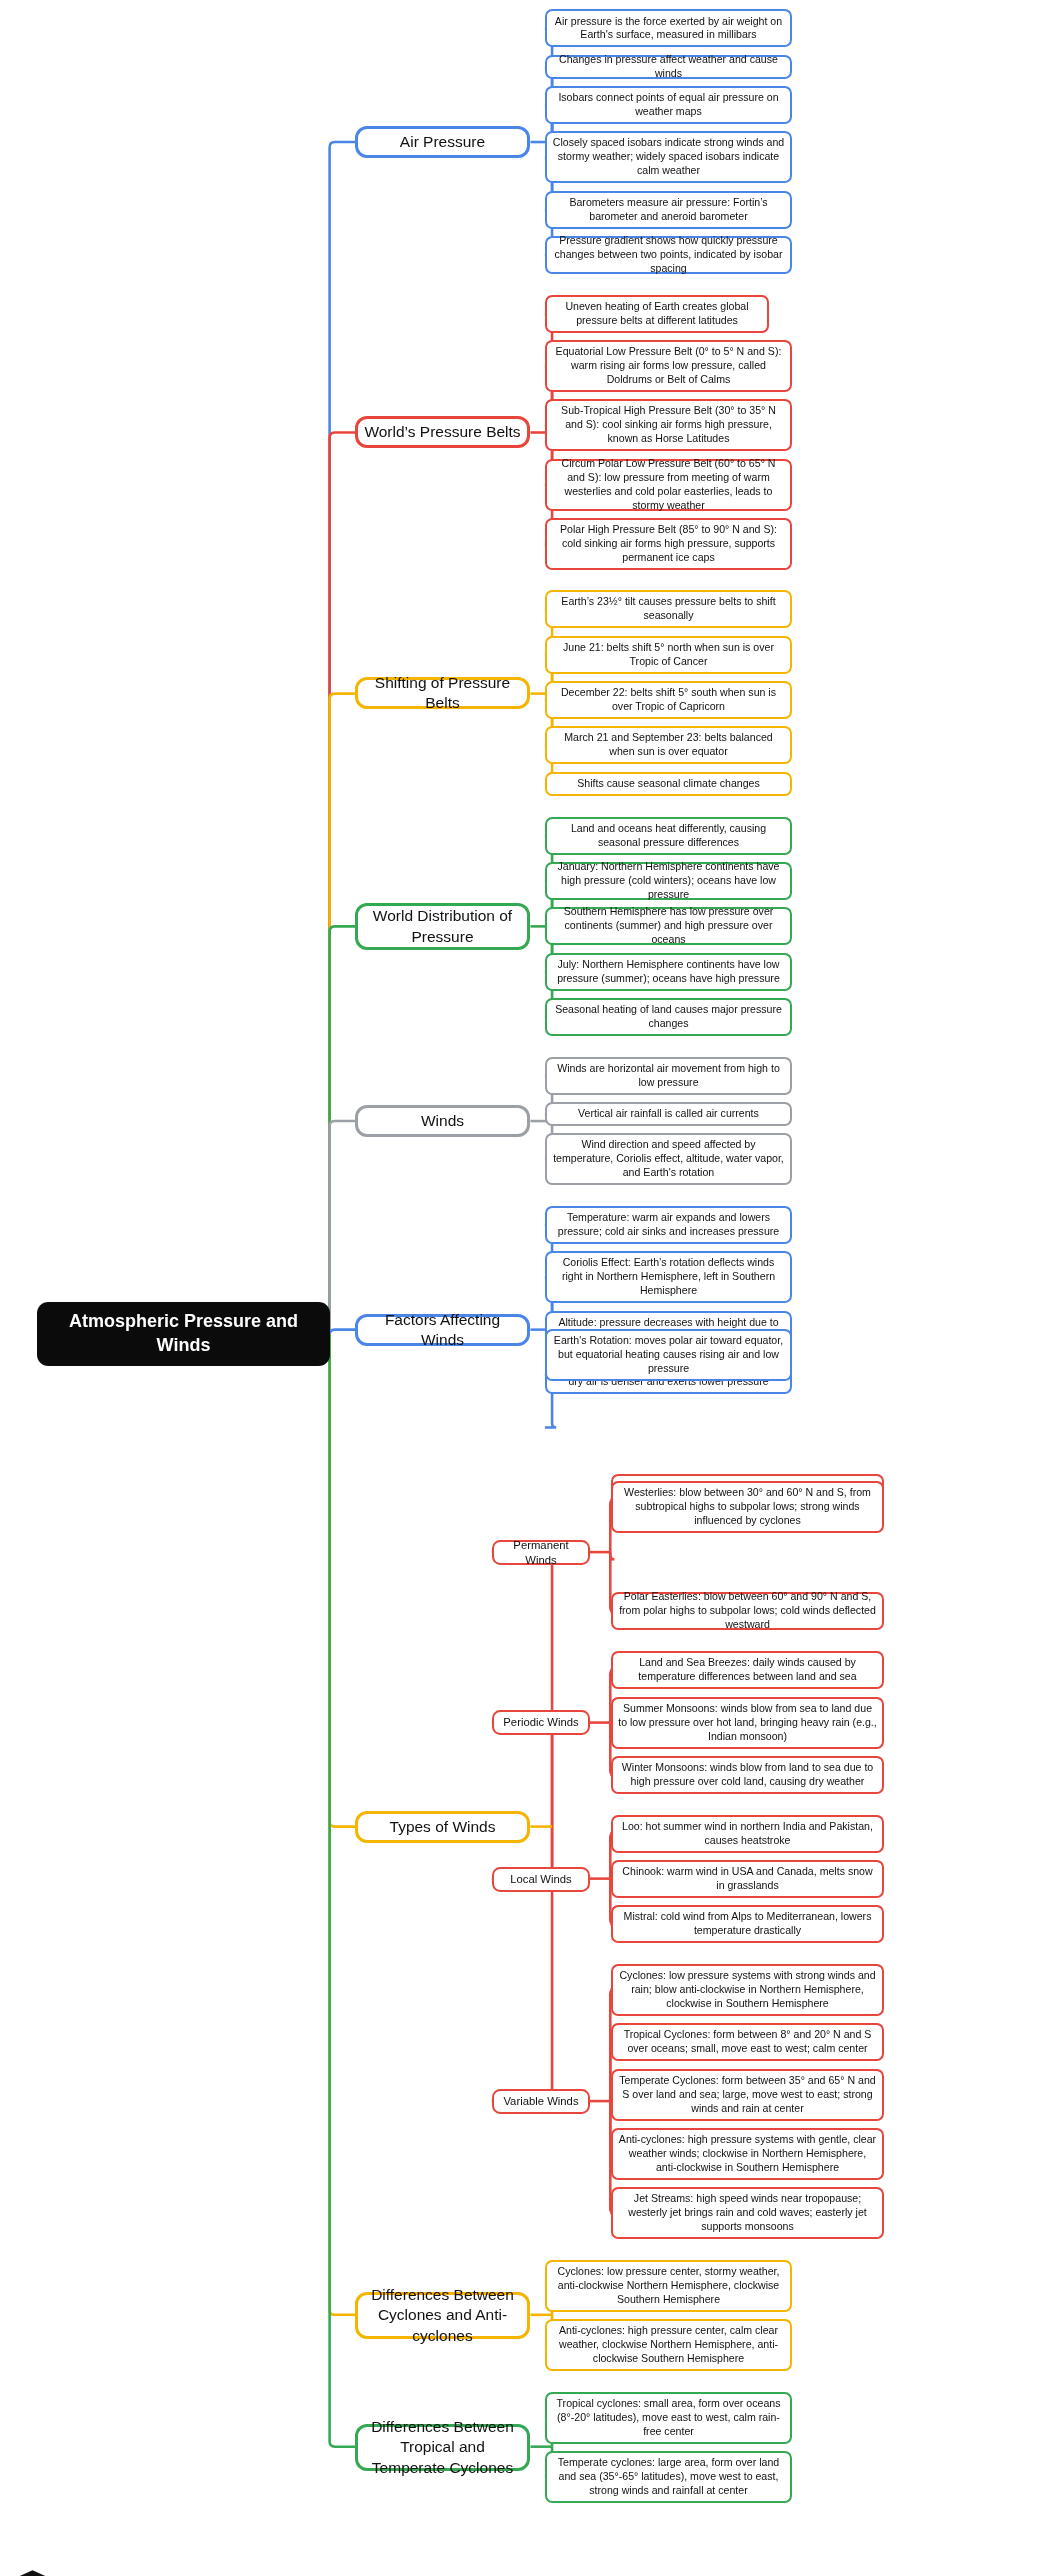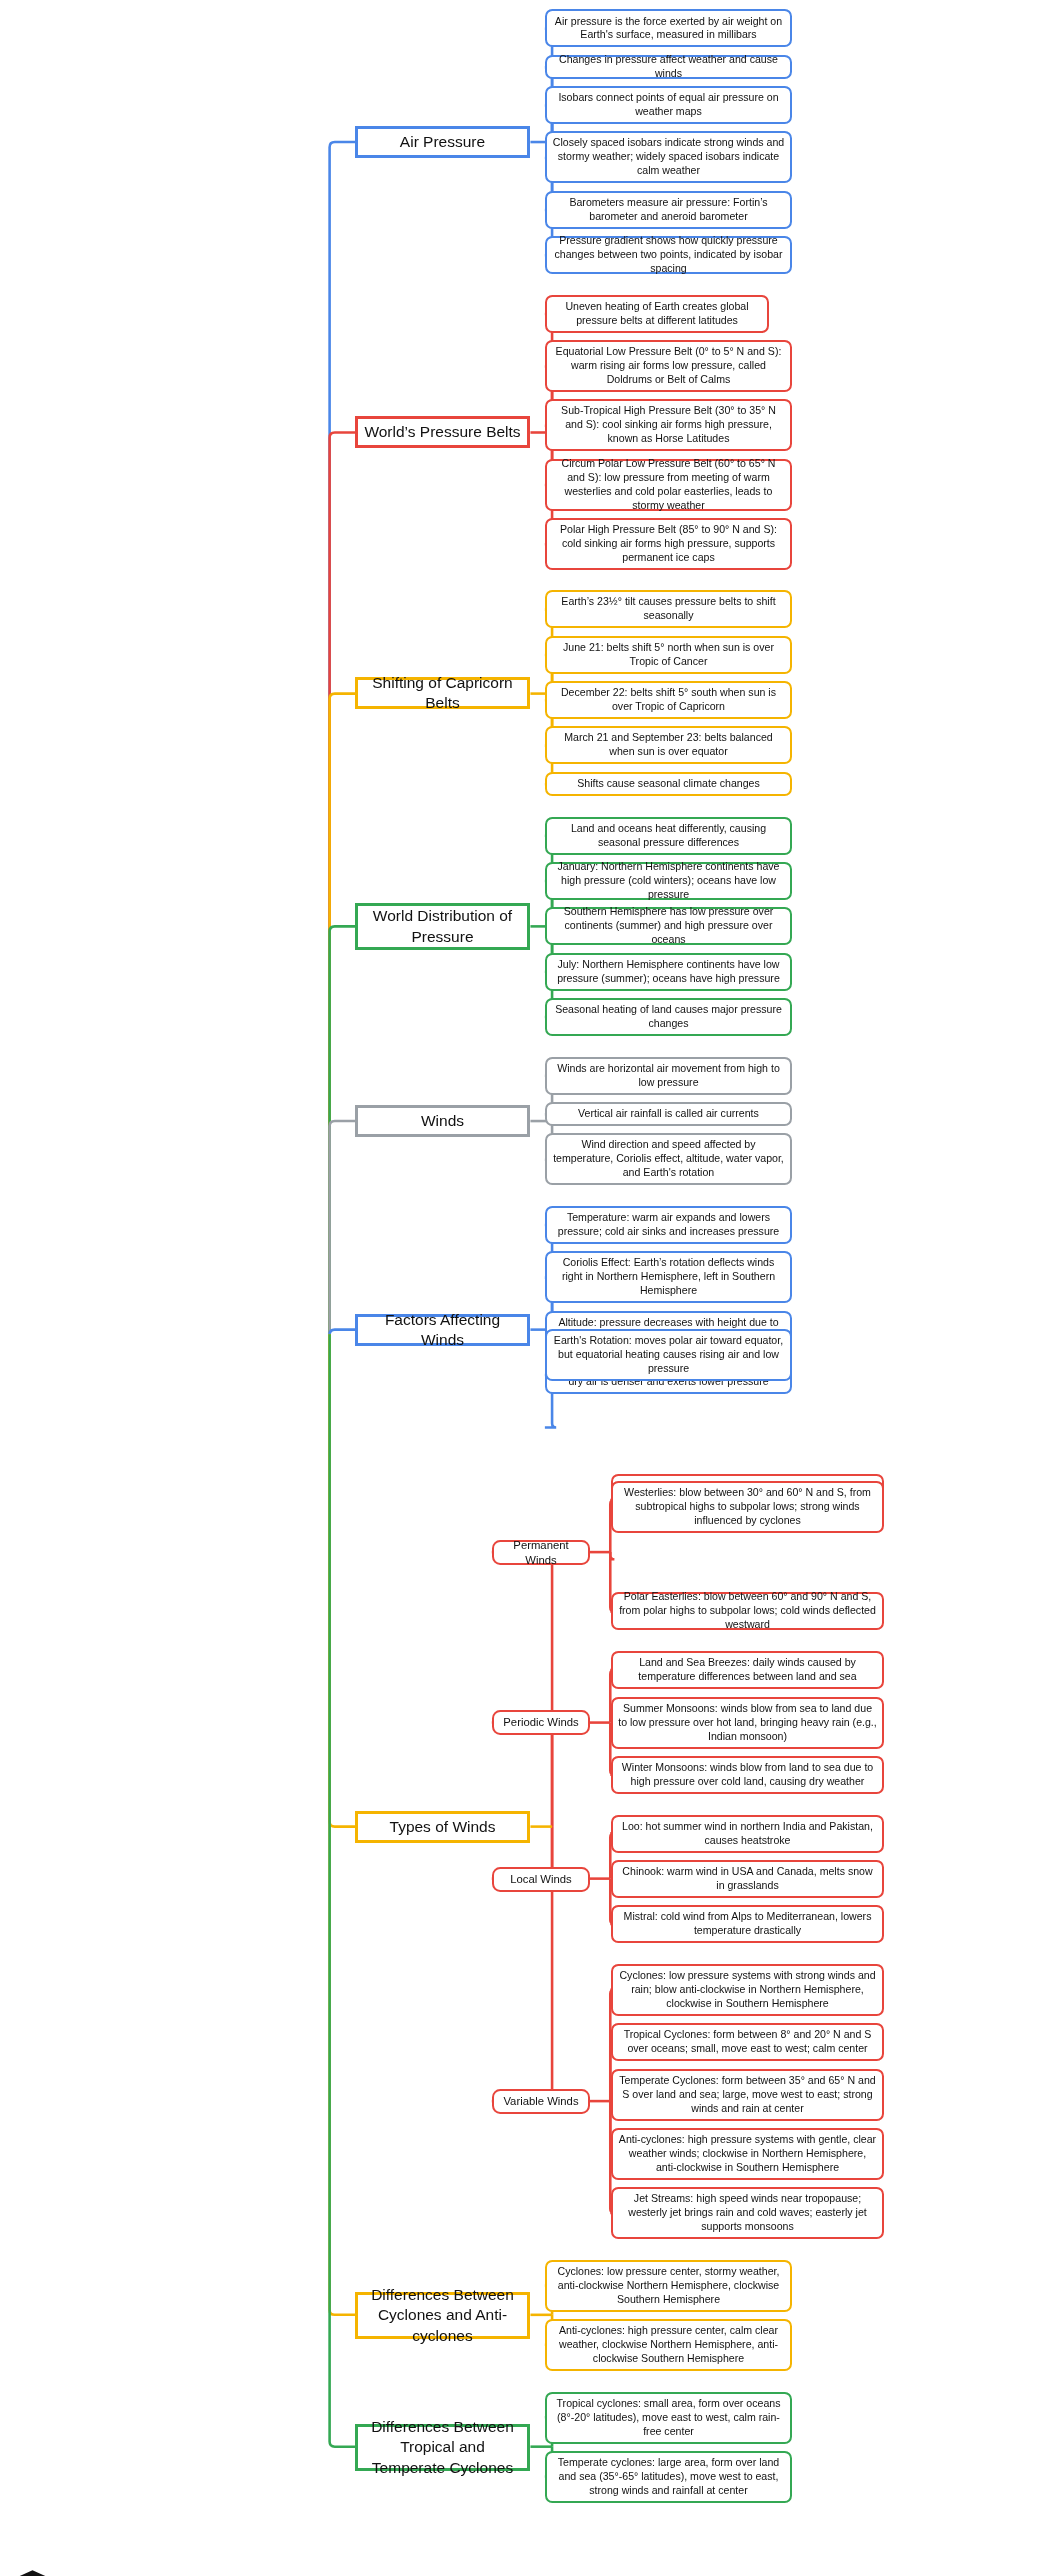--- a/index.html
+++ b/index.html
@@ -37,21 +37,21 @@
     color: #111111;
     padding: 3.1px 5.2px;
   }
   .leaf {
     border-width: 2.6px;
     font-size: 10.6px;
   }
   .branch {
     border-width: 3.1px;
     font-size: 15.5px;
-    border-radius: 0;
+    border-radius: 12px;
   }
   .subbranch {
     border-width: 2.6px;
     font-size: 11.3px;
     border-radius: 8.2px;
   }
   .root {
     background: #0b0b0b;
     color: #ffffff;
     border: none;
@@ -160,36 +160,37 @@
       <path d="M 640 2590 V 849 Q 640 839 650 839 H 690" stroke="#e8453c" stroke-width="5" fill="none" stroke-linecap="butt"></path>
       <path d="M 640 2590 V 1356 Q 640 1346 650 1346 H 690" stroke="#f5b400" stroke-width="5" fill="none" stroke-linecap="butt"></path>
       <path d="M 640 2590 V 1808 Q 640 1798 650 1798 H 690" stroke="#34a853" stroke-width="5" fill="none" stroke-linecap="butt"></path>
       <path d="M 640 2590 V 2186 Q 640 2176 650 2176 H 690" stroke="#9aa0a6" stroke-width="5" fill="none" stroke-linecap="butt"></path>
       <path d="M 640 2590 V 2591 Q 640 2581 650 2581 H 690" stroke="#4a86e8" stroke-width="5" fill="none" stroke-linecap="butt"></path>
       <path d="M 640 2590 V 3536 Q 640 3546 650 3546 H 690" stroke="#f5b400" stroke-width="5" fill="none" stroke-linecap="butt"></path>
       <path d="M 640 2590 V 4484 Q 640 4494 650 4494 H 690" stroke="#f5b400" stroke-width="5" fill="none" stroke-linecap="butt"></path>
       <path d="M 640 2590 V 4740 Q 640 4750 650 4750 H 690" stroke="#34a853" stroke-width="5" fill="none" stroke-linecap="butt"></path>
     </svg>
 
+  <div class="node root" id="root-node" style="left:37px; top:1302px; width:293px; height:64px;">Atmospheric Pressure and Winds</div>
 
   <div id="nodes">
       <div class="node branch c-blue" style="left: 355px; top: 126px; width: 175px; height: 32px;">Air Pressure</div>
       <div class="node leaf c-blue" style="left: 545px; top: 9.3px; width: 247px; height: 38px;">Air pressure is the force exerted by air weight on Earth's surface, measured in millibars</div>
       <div class="node leaf c-blue" style="left: 545px; top: 55px; width: 247px; height: 24px;">Changes in pressure affect weather and cause winds</div>
       <div class="node leaf c-blue" style="left: 545px; top: 86px; width: 247px; height: 38px;">Isobars connect points of equal air pressure on weather maps</div>
       <div class="node leaf c-blue" style="left: 545px; top: 131px; width: 247px; height: 52px;">Closely spaced isobars indicate strong winds and stormy weather; widely spaced isobars indicate calm weather</div>
       <div class="node leaf c-blue" style="left: 545px; top: 191px; width: 247px; height: 38px;">Barometers measure air pressure: Fortin’s barometer and aneroid barometer</div>
       <div class="node leaf c-blue" style="left: 545px; top: 236px; width: 247px; height: 38px;">Pressure gradient shows how quickly pressure changes between two points, indicated by isobar spacing</div>
       <div class="node branch c-red" style="left: 355px; top: 416px; width: 175px; height: 32px;">World’s Pressure Belts</div>
       <div class="node leaf c-red" style="left: 545px; top: 295px; width: 224px; height: 38px;">Uneven heating of Earth creates global pressure belts at different latitudes</div>
       <div class="node leaf c-red" style="left: 545px; top: 340px; width: 247px; height: 52px;">Equatorial Low Pressure Belt (0° to 5° N and S): warm rising air forms low pressure, called Doldrums or Belt of Calms</div>
       <div class="node leaf c-red" style="left: 545px; top: 399px; width: 247px; height: 52px;">Sub-Tropical High Pressure Belt (30° to 35° N and S): cool sinking air forms high pressure, known as Horse Latitudes</div>
       <div class="node leaf c-red" style="left: 545px; top: 459px; width: 247px; height: 52px;">Circum Polar Low Pressure Belt (60° to 65° N and S): low pressure from meeting of warm westerlies and cold polar easterlies, leads to stormy weather</div>
       <div class="node leaf c-red" style="left: 545px; top: 518px; width: 247px; height: 52px;">Polar High Pressure Belt (85° to 90° N and S): cold sinking air forms high pressure, supports permanent ice caps</div>
-      <div class="node branch c-yellow" style="left: 355px; top: 677px; width: 175px; height: 32px;">Shifting of Capricorn Belts</div>
+      <div class="node branch c-yellow" style="left: 355px; top: 677px; width: 175px; height: 32px;">Shifting of Pressure Belts</div>
       <div class="node leaf c-yellow" style="left: 545px; top: 590px; width: 247px; height: 38px;">Earth’s 23½° tilt causes pressure belts to shift seasonally</div>
       <div class="node leaf c-yellow" style="left: 545px; top: 636px; width: 247px; height: 38px;">June 21: belts shift 5° north when sun is over Tropic of Cancer</div>
       <div class="node leaf c-yellow" style="left: 545px; top: 681px; width: 247px; height: 38px;">December 22: belts shift 5° south when sun is over Tropic of Capricorn</div>
       <div class="node leaf c-yellow" style="left: 545px; top: 726px; width: 247px; height: 38px;">March 21 and September 23: belts balanced when sun is over equator</div>
       <div class="node leaf c-yellow" style="left: 545px; top: 772px; width: 247px; height: 24px;">Shifts cause seasonal climate changes</div>
       <div class="node branch c-green" style="left: 355px; top: 903px; width: 175px; height: 47px;">World Distribution of Pressure</div>
       <div class="node leaf c-green" style="left: 545px; top: 817px; width: 247px; height: 38px;">Land and oceans heat differently, causing seasonal pressure differences</div>
       <div class="node leaf c-green" style="left: 545px; top: 862px; width: 247px; height: 38px;">January: Northern Hemisphere continents have high pressure (cold winters); oceans have low pressure</div>
       <div class="node leaf c-green" style="left: 545px; top: 907px; width: 247px; height: 38px;">Southern Hemisphere has low pressure over continents (summer) and high pressure over oceans</div>
       <div class="node leaf c-green" style="left: 545px; top: 953px; width: 247px; height: 38px;">July: Northern Hemisphere continents have low pressure (summer); oceans have high pressure</div>

